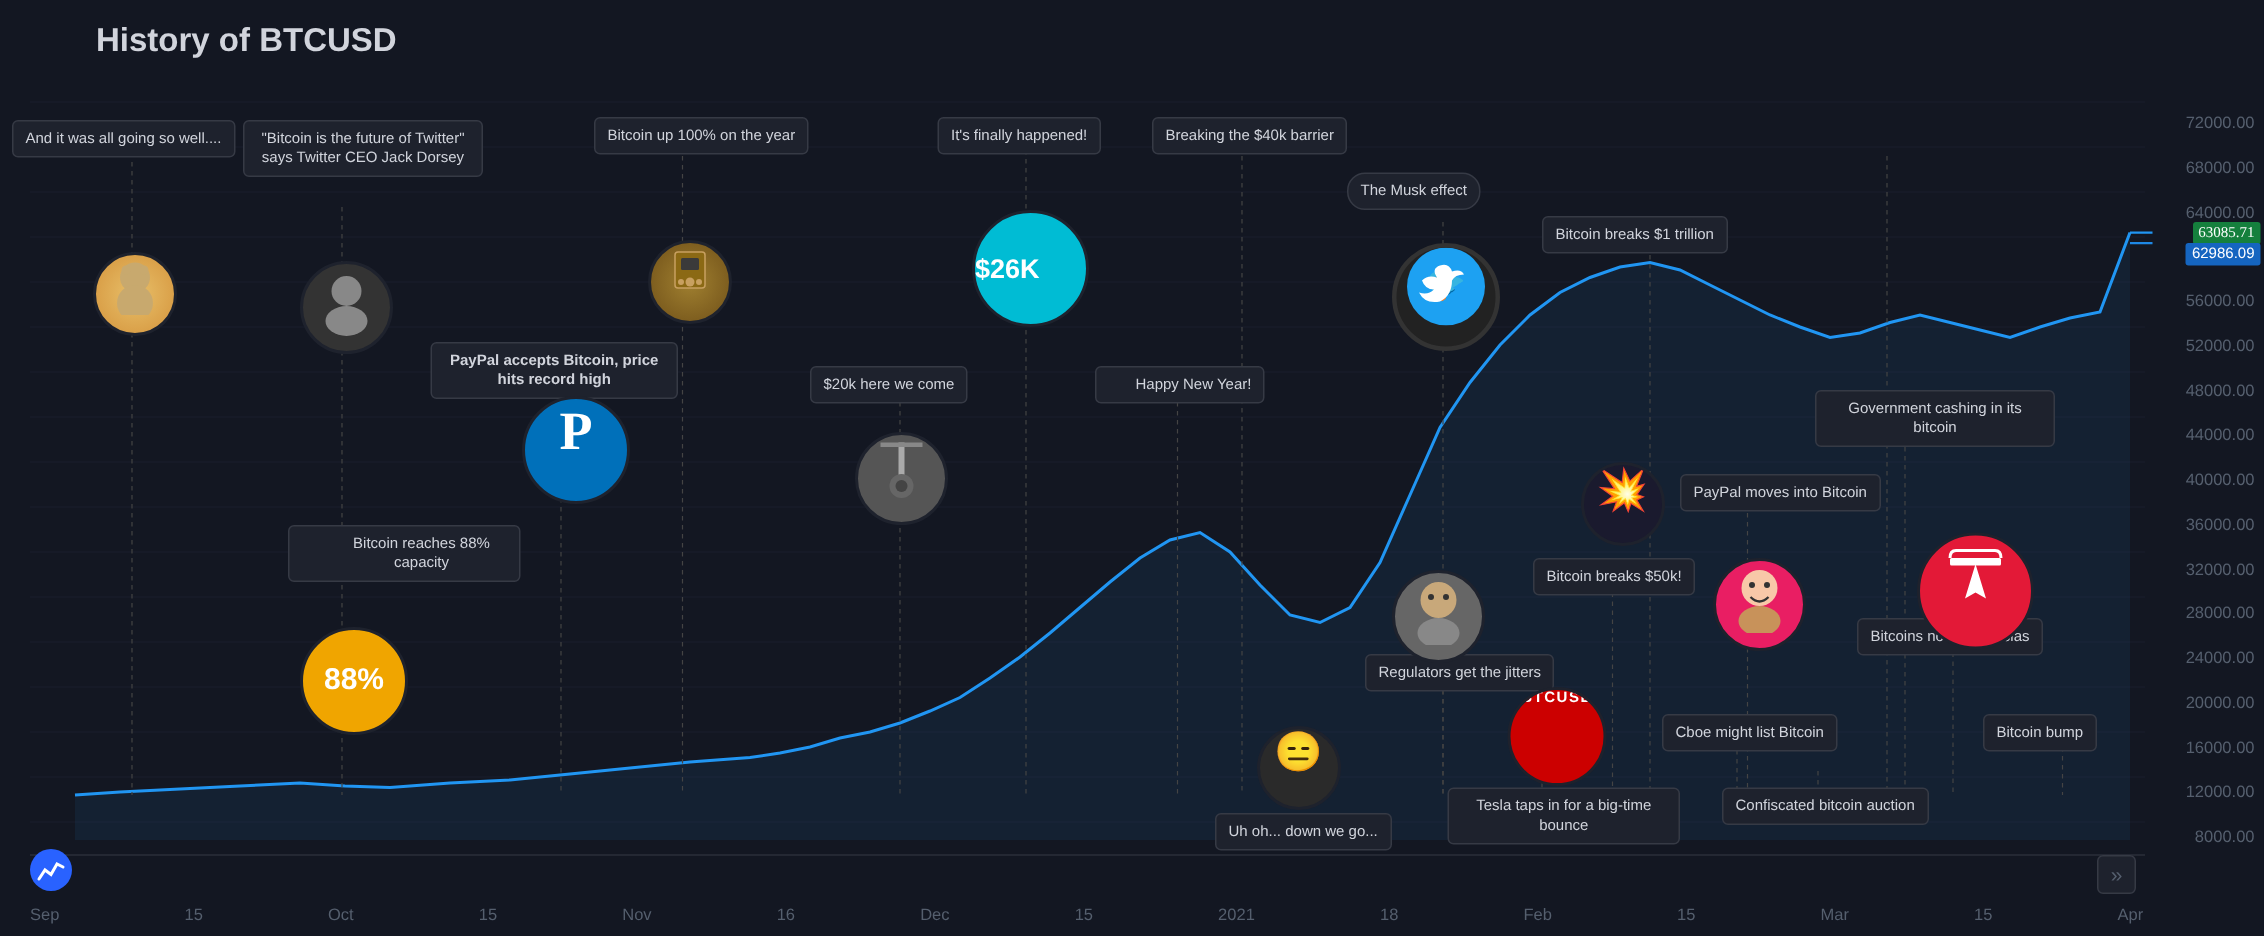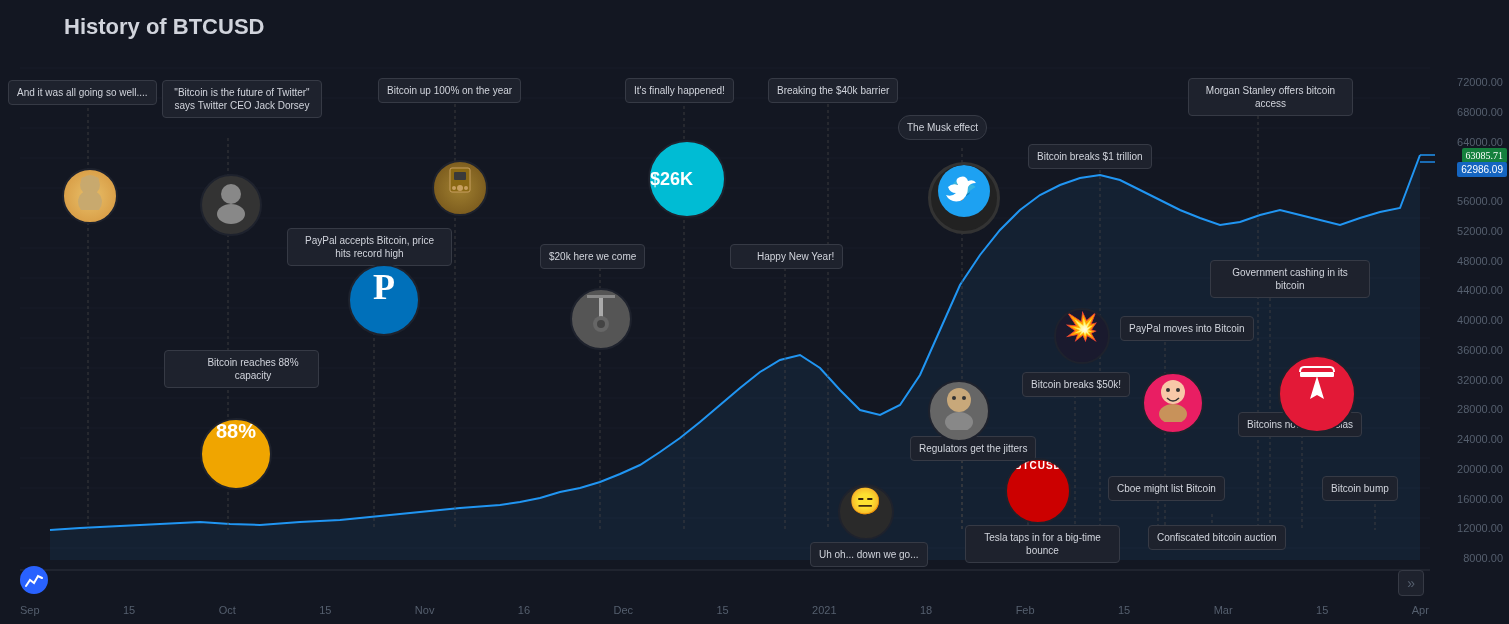--- a/index.html
+++ b/index.html
@@ -353,33 +353,32 @@
     <span>15</span>
     <span>Mar</span>
     <span>15</span>
     <span>Apr</span>
   </div>
 
   <div class="annotation" style="left:8px;top:80px;max-width:150px;">And it was all going so well....</div>
 
   <div class="annotation" style="left:162px;top:80px;max-width:160px;">"Bitcoin is the future of Twitter" says Twitter CEO Jack Dorsey</div>
 
-  <div class="annotation" style="left:378px;top:78px;max-width:150px;">Bitcoin up 100% on the year</div>
-
-  <div class="annotation" style="left:287px;top:228px;max-width:165px;">PayPal accepts Bitcoin, price hits record high</div>
+  <div class="annotation" style="left:396px;top:78px;max-width:150px;">Bitcoin up 100% on the year</div>
+
+  <div class="annotation" style="left:287px;top:228px;max-width:165px;font-weight:bold;">PayPal accepts Bitcoin, price hits record high</div>
 
   <div class="annotation" style="left:625px;top:78px;max-width:150px;">It's finally happened!</div>
 
   <div class="annotation" style="left:768px;top:78px;max-width:150px;">Breaking the $40k barrier</div>
 
   <div class="annotation" style="left:898px;top:115px;max-width:130px;border-radius:12px;">The Musk effect</div>
 
   <div class="annotation" style="left:1028px;top:144px;max-width:165px;">Bitcoin breaks $1 trillion</div>
 
-  <div class="annotation" style="left:1188px;top:78px;max-width:165px;">Morgan Stanley offers bitcoin access</div>
 
   <div class="annotation" style="left:540px;top:244px;max-width:150px;">$20k here we come</div>
 
   <div class="annotation" style="left:730px;top:244px;max-width:140px;padding-left:26px;">Happy New Year!</div>
 
   <div class="annotation" style="left:810px;top:542px;max-width:150px;">Uh oh... down we go...</div>
 
   <div class="annotation" style="left:910px;top:436px;max-width:140px;">Regulators get the jitters</div>
 
   <div class="annotation" style="left:965px;top:525px;max-width:155px;">Tesla taps in for a big-time bounce</div>
@@ -391,21 +390,21 @@
   <div class="annotation" style="left:1120px;top:316px;max-width:150px;">PayPal moves into Bitcoin</div>
 
   <div class="annotation" style="left:1210px;top:260px;max-width:160px;">Government cashing in its bitcoin</div>
 
   <div class="annotation" style="left:1148px;top:525px;max-width:150px;">Confiscated bitcoin auction</div>
 
   <div class="annotation" style="left:1238px;top:412px;max-width:150px;">Bitcoins now buy Teslas</div>
 
   <div class="annotation" style="left:1322px;top:476px;max-width:120px;">Bitcoin bump</div>
 
-  <div class="annotation" style="left:164px;top:350px;max-width:155px;padding-left:31px;">Bitcoin reaches 88% capacity</div>
+  <div class="annotation" style="left:192px;top:350px;max-width:155px;padding-left:31px;">Bitcoin reaches 88% capacity</div>
 
   <div class="circle-marker" style="left:62px;top:168px;width:56px;height:56px;background:radial-gradient(circle,#e8c06a,#d4933b);">
     <svg width="40" height="40" viewBox="0 0 40 40">
       <circle cx="20" cy="15" r="10" fill="#c8a96e"></circle>
       <circle cx="20" cy="32" r="12" fill="#c8a96e"></circle>
       <circle cx="14" cy="10" r="3" fill="#c8a96e"></circle>
       <circle cx="26" cy="10" r="3" fill="#c8a96e"></circle>
     </svg>
   </div>
 
@@ -484,21 +483,21 @@
     <svg width="54" height="54" viewBox="0 0 54 54">
 
       <rect x="10" y="15" width="34" height="5" rx="1" fill="white"></rect>
       <rect x="23" y="15" width="8" height="4" rx="0" fill="white"></rect>
       <path d="M27 19 L20 42 L27 38 L34 42 Z" fill="white"></path>
       <path d="M10 15 Q10 10 14 10 L40 10 Q44 10 44 15" stroke="white" stroke-width="2" fill="none"></path>
     </svg>
   </div>
 
   <div class="circle-marker" style="left:200px;top:418px;width:72px;height:72px;background:#f0a500;font-size:20px;font-weight:bold;color:#fff;">
-    <span style="font-size:20px;font-weight:bold;color:#fff;">88%</span>
+    <span style="font-size:20px;font-weight:bold;color:#fff;margin-top:22px;">88%</span>
   </div>
 
   <div class="tv-watermark">
     <div class="tv-logo">
       <svg width="20" height="20" viewBox="0 0 20 20">
         <path d="M2 16 L6 10 L10 13 L14 6 L18 8" stroke="white" stroke-width="2" fill="none" stroke-linecap="round"></path>
       </svg>
     </div>
   </div>
 

